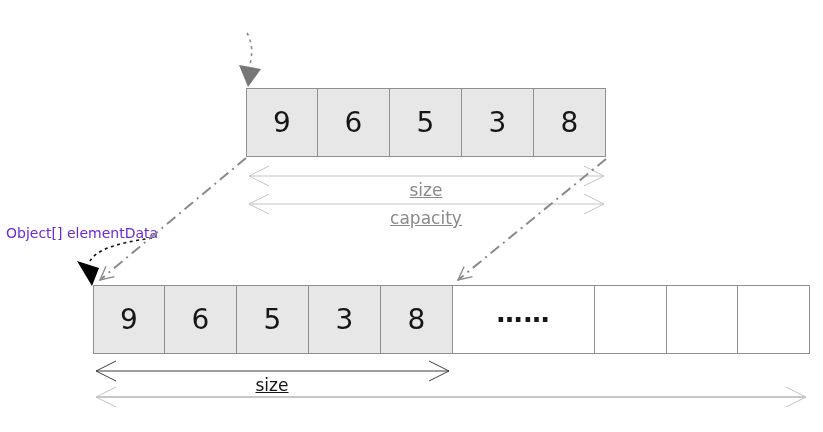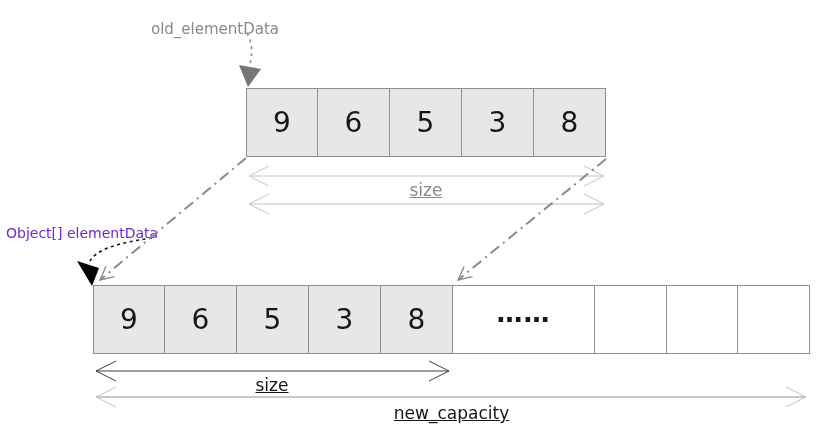--- a/index.html
+++ b/index.html
@@ -24,49 +24,48 @@
   .lbl.dark  { color:#161616; }
   .lbl.blue  { color:#6d28d9; }
   .lbl.center { text-align:center;text-decoration:underline; }
   .overlay { position:absolute; left:0; top:0; pointer-events:none; }
 </style>
 </head>
 <body>
 
 <div class="stage">
 
-  <div class="lbl muted" style="left:151px; top:20px; font-size:15px;">old_elementData</div>
   <div class="lbl blue" style="left:6px; top:225px; font-size:14px;">Object[] elementData</div>
 
   <div class="array" style="left:246px; top:88px;">
     <div class="cell first" style="width:72px;">9</div>
     <div class="cell" style="width:72px;">6</div>
     <div class="cell" style="width:72px;">5</div>
     <div class="cell" style="width:72px;">3</div>
     <div class="cell" style="width:72px;">8</div>
   </div>
 
   <div class="lbl muted center" style="left:246px; top:180px; width:360px; font-size:17px;">size</div>
+  <div class="lbl muted center" style="left:246px; top:208px; width:360px; font-size:17px;">capacity</div>
 
   <div class="array" style="left:93px; top:285px;">
     <div class="cell first" style="width:72px;">9</div>
     <div class="cell" style="width:72px;">6</div>
     <div class="cell" style="width:72px;">5</div>
     <div class="cell" style="width:72px;">3</div>
     <div class="cell" style="width:72px;">8</div>
     <div class="cell dots" style="width:142px;">
         <span>……</span>
       </div>
     <div class="cell empty" style="width:72px;"></div>
     <div class="cell empty" style="width:71px;"></div>
     <div class="cell empty" style="width:72px;"></div>
   </div>
 
   <div class="lbl dark center" style="left:93px; top:375px; width:358px; font-size:17px;">size</div>
-  <div class="lbl dark center" style="left:93px; top:403px; width:717px; font-size:17px;">new_capacity</div>
 
   <svg class="overlay" width="823" height="432" viewBox="0 0 823 432">
     <defs>
       <marker id="mLight" viewBox="0 0 24 24" markerWidth="24" markerHeight="24" refX="22" refY="12" orient="auto-start-reverse" markerUnits="userSpaceOnUse">
         <path d="M2,2 L22,12 L2,22" fill="none" stroke="#c4c4c4" stroke-width="1"></path>
       </marker>
       <marker id="mDark" viewBox="0 0 24 24" markerWidth="24" markerHeight="24" refX="22" refY="12" orient="auto-start-reverse" markerUnits="userSpaceOnUse">
         <path d="M2,2 L22,12 L2,22" fill="none" stroke="#3f3f3f" stroke-width="1"></path>
       </marker>
       <marker id="mGray" viewBox="0 0 24 24" markerWidth="20" markerHeight="20" refX="18" refY="10" orient="auto-start-reverse" markerUnits="userSpaceOnUse">

